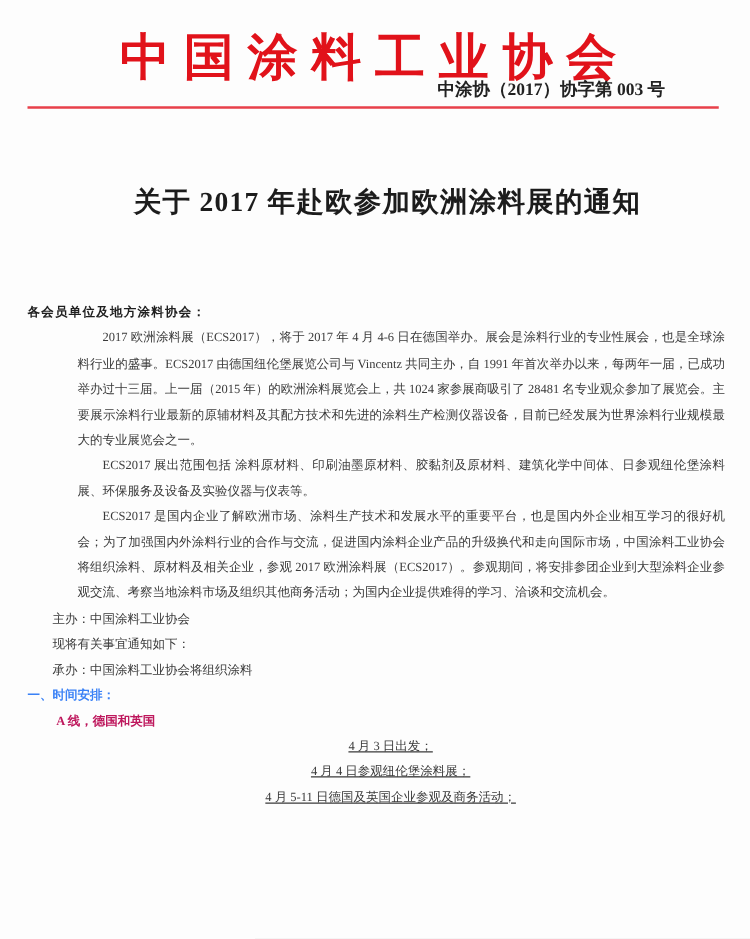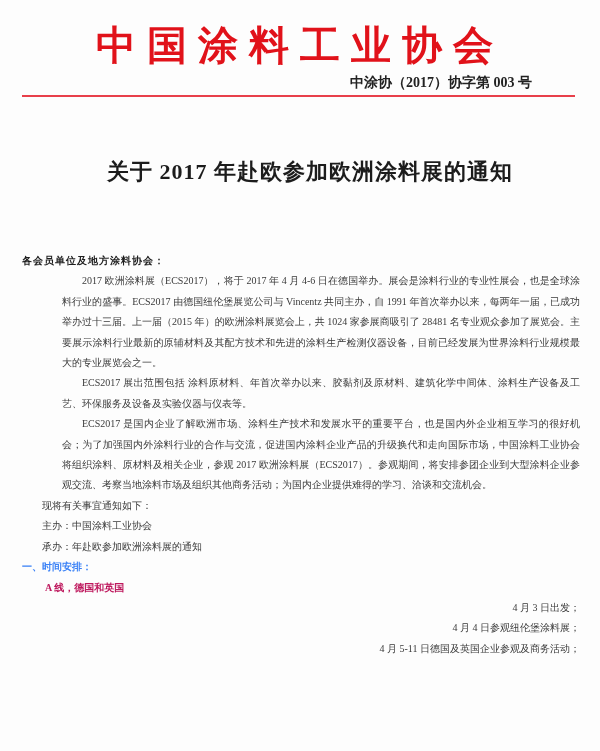--- a/index.html
+++ b/index.html
@@ -17,21 +17,21 @@
     padding-top: 26px;
     text-align: center;
     font-size: 40px;
     line-height: 40px;
     font-weight: bold;
     letter-spacing: 11px;
     color: #e1121a;
     white-space: nowrap;
   }
   .doc-number {
-    margin-top: 10px;
+    margin-top: 0;
     padding-right: 68px;
     text-align: right;
     font-size: 14px;
     line-height: 14px;
     font-weight: bold;
     color: #222222;
   }
   .header-rule {
     height: 2px;
     background: #e8404a;
@@ -66,50 +66,50 @@
     color: #3b82f6;
     text-align: left;
   }
   .indent-line { text-indent: 2em; text-align: left; }
   .route-title {
     text-indent: 2.3em;
     font-weight: bold;
     color: #be185d;
     text-align: left;
   }
-  .route-item { text-indent: 2.3em; text-align: right; }
+  .route-item { text-indent: 2.3em; text-align: center; text-decoration: underline; }
 </style>
 </head>
 <body>
 
 <div class="page">
 
   <div class="org-title">中国涂料工业协会</div>
 
   <div class="doc-number">中涂协（2017）协字第 003 号</div>
 
   <div class="header-rule"></div>
 
   <div class="notice-title">关于 2017 年赴欧参加欧洲涂料展的通知</div>
 
   <div class="body-block">
 
     <div class="salutation">各会员单位及地方涂料协会：</div>
 
     <div class="para">2017 欧洲涂料展（ECS2017），将于 2017 年 4 月 4-6 日在德国举办。展会是涂料行业的专业性展会，也是全球涂料行业的盛事。ECS2017 由德国纽伦堡展览公司与 Vincentz 共同主办，自 1991 年首次举办以来，每两年一届，已成功举办过十三届。上一届（2015 年）的欧洲涂料展览会上，共 1024 家参展商吸引了 28481 名专业观众参加了展览会。主要展示涂料行业最新的原辅材料及其配方技术和先进的涂料生产检测仪器设备，目前已经发展为世界涂料行业规模最大的专业展览会之一。</div>
 
-    <div class="para">ECS2017 展出范围包括 涂料原材料、年首次举办以来、胶黏剂及原材料、建筑化学中间体、涂料生产设备及工艺、环保服务及设备及实验仪器与仪表等。</div>
+    <div class="para">ECS2017 展出范围包括 涂料原材料、印刷油墨原材料、胶黏剂及原材料、建筑化学中间体、日参观纽伦堡涂料展、环保服务及设备及实验仪器与仪表等。</div>
 
     <div class="para">ECS2017 是国内企业了解欧洲市场、涂料生产技术和发展水平的重要平台，也是国内外企业相互学习的很好机会；为了加强国内外涂料行业的合作与交流，促进国内涂料企业产品的升级换代和走向国际市场，中国涂料工业协会将组织涂料、原材料及相关企业，参观 2017 欧洲涂料展（ECS2017）。参观期间，将安排参团企业到大型涂料企业参观交流、考察当地涂料市场及组织其他商务活动；为国内企业提供难得的学习、洽谈和交流机会。</div>
 
+    <div class="indent-line">主办：中国涂料工业协会</div>
+
     <div class="indent-line">现将有关事宜通知如下：</div>
 
-    <div class="indent-line">主办：中国涂料工业协会</div>
-
-    <div class="indent-line">承办：年赴欧参加欧洲涂料展的通知</div>
+    <div class="indent-line">承办：中国涂料工业协会将组织涂料</div>
 
     <div class="section-heading">一、时间安排：</div>
 
 
     <div class="route-title">A 线，德国和英国</div>
 
     <div class="route-item">4 月 3 日出发；</div>
 
     <div class="route-item">4 月 4 日参观纽伦堡涂料展；</div>
 

